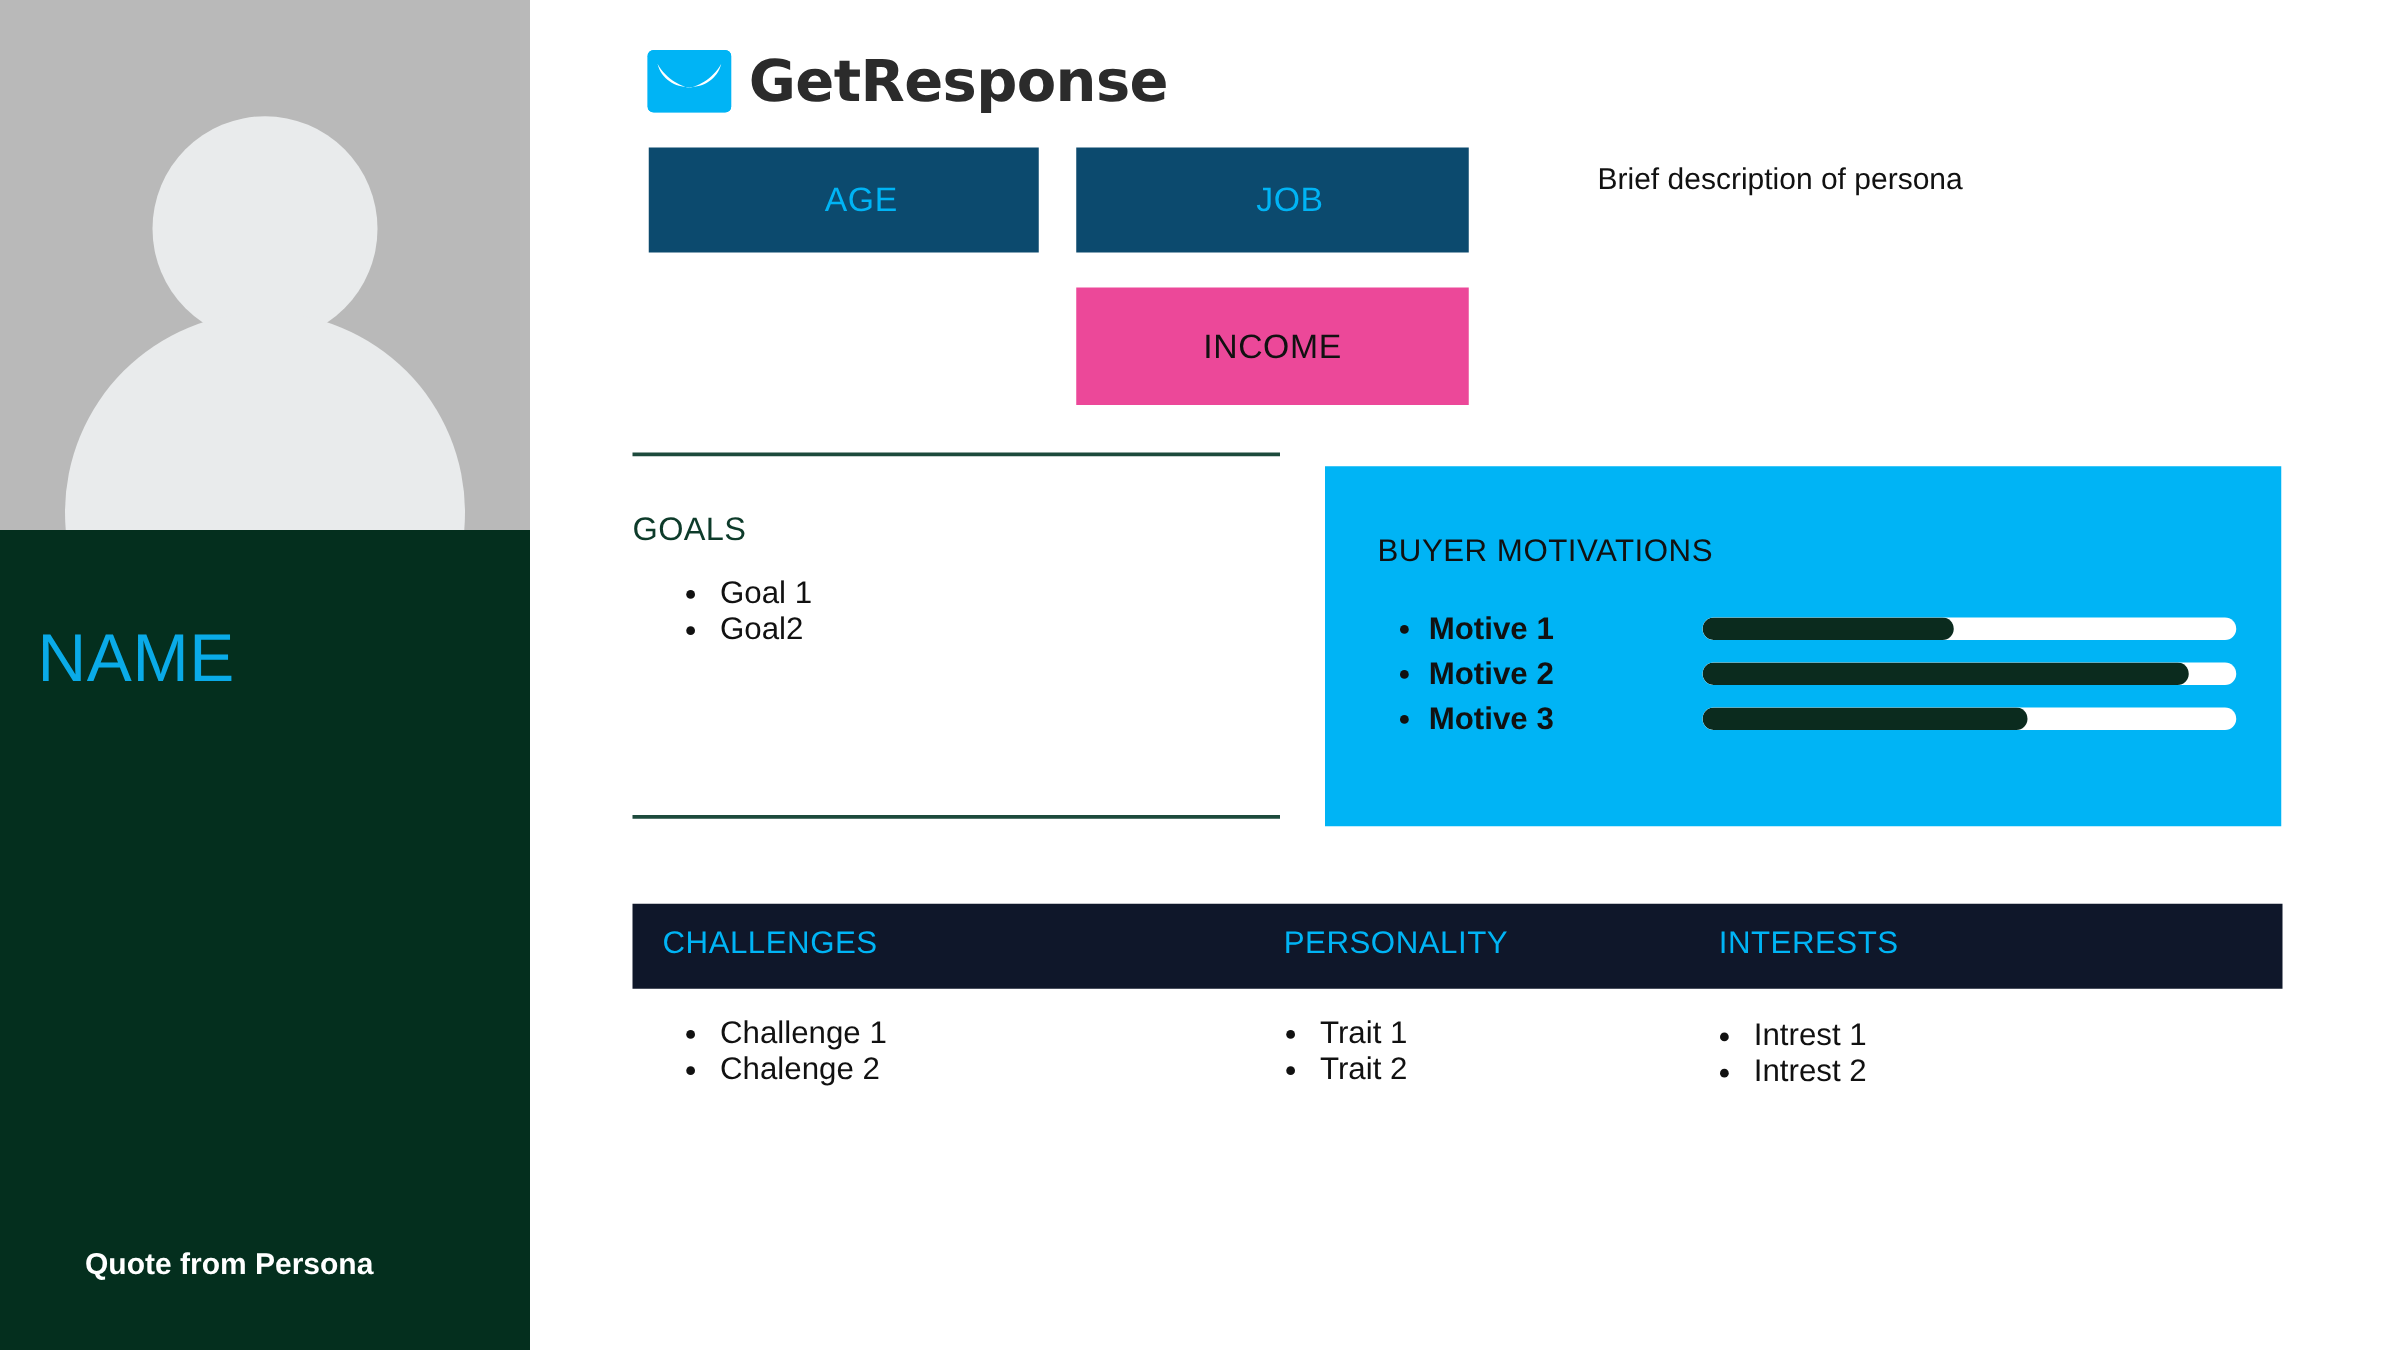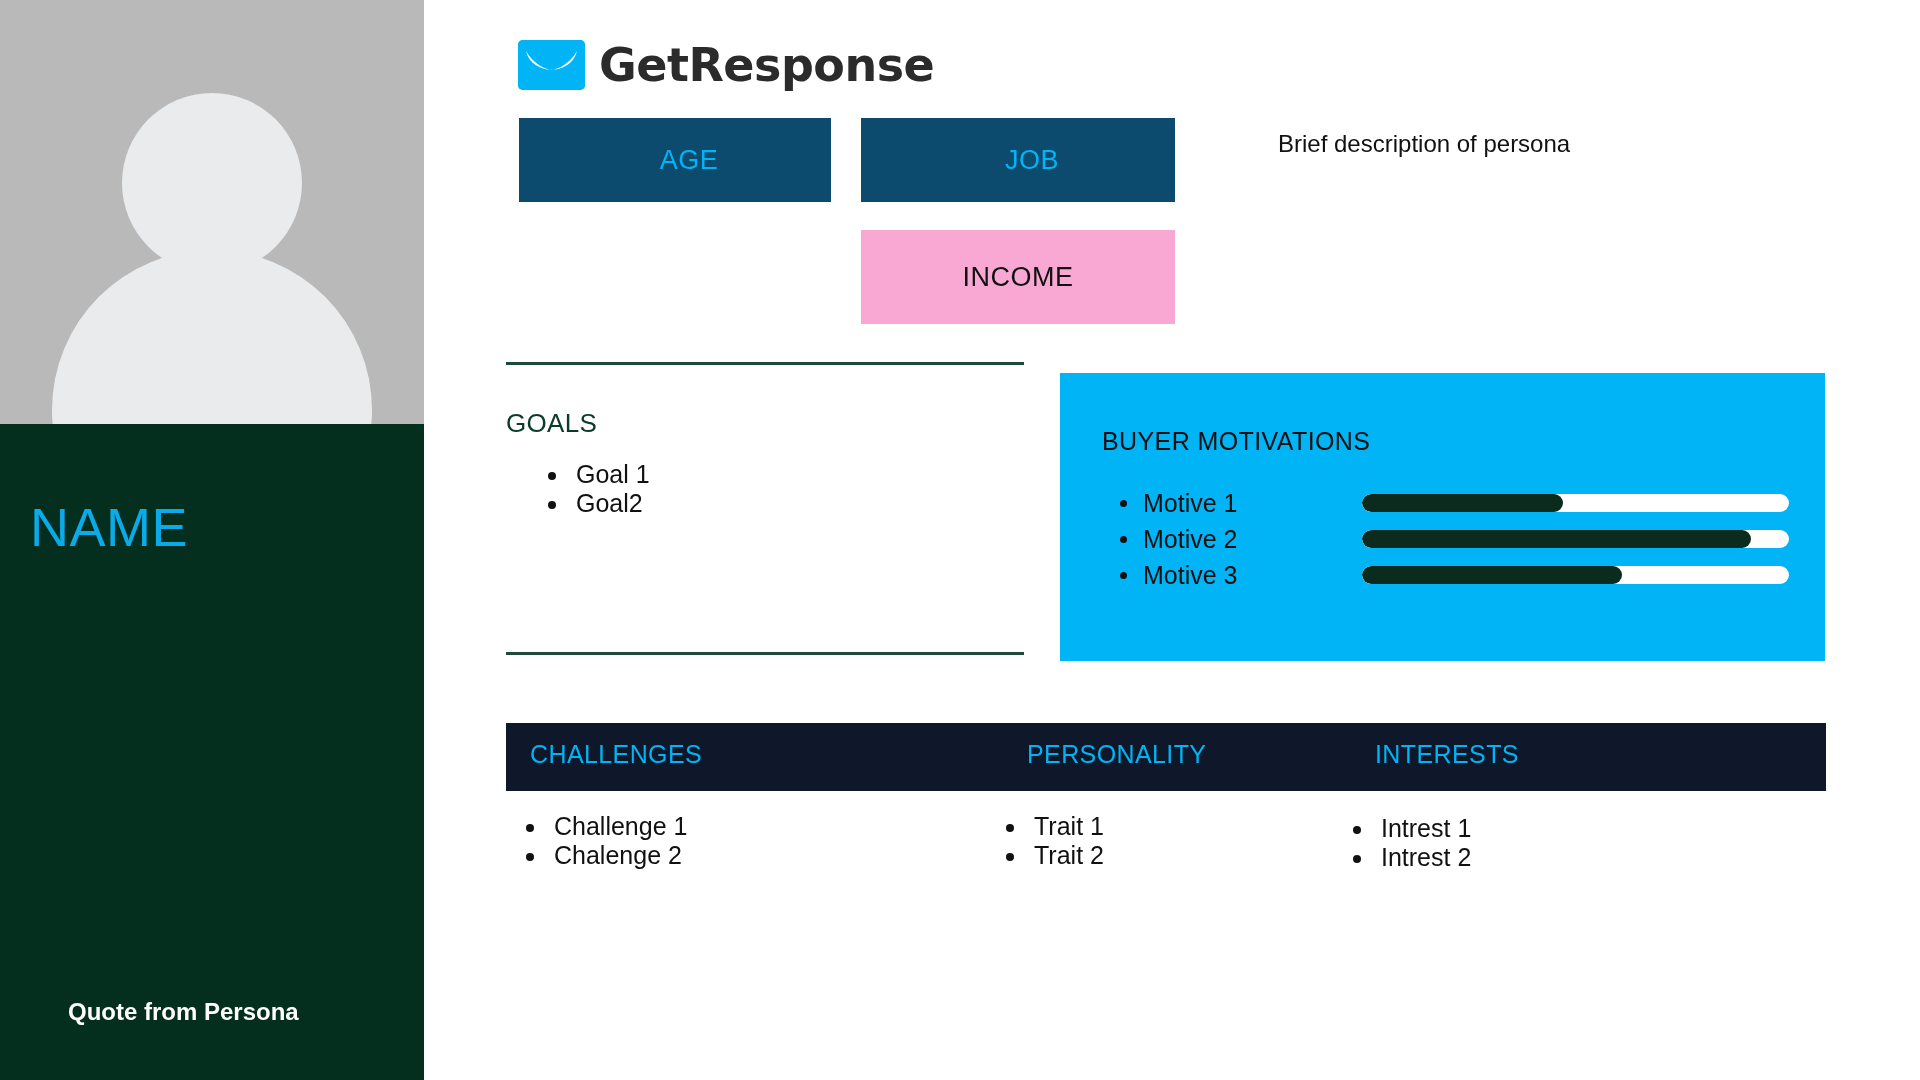--- a/index.html
+++ b/index.html
@@ -109,21 +109,21 @@
     position: absolute;
     display: flex;
     align-items: center;
     justify-content: center;
     font-size: 27px;
     font-weight: 400;
     letter-spacing: 0.5px;
     font-stretch: condensed;
   }
   .tile.dark { background: #0c4a6e; color: #00b4f5; padding-left: 28px; }
-  .tile.bright { background: #f9a8d4; color: #111111; }
+  .tile.bright { background: #ec4899; color: #111111; }
 
   .tile-age      { left: 519px;  top: 118px; width: 312px; height: 84px; }
   .tile-job      { left: 861px;  top: 118px; width: 314px; height: 84px; }
   .tile-location { left: 519px;  top: 232px; width: 312px; height: 92px; }
   .tile-income   { left: 861px;  top: 230px; width: 314px; height: 94px; }
 
   .persona-desc {
     position: absolute;
     left: 1278px; top: 132px;
     font-size: 24px;
@@ -178,20 +178,21 @@
     font-size: 25px;
     color: #111111;
     letter-spacing: 0.4px;
     font-stretch: condensed;
     line-height: 1;
   }
   .motive-rows {
     position: absolute;
     left: 42px; top: 112px;
     right: 36px;
+    font-weight: bold;
   }
   .motive-row {
     display: flex;
     align-items: center;
     height: 36px;
     margin-bottom: 0px;
   }
   .motive-label {
     width: 260px;
     font-size: 25px;
@@ -248,20 +249,21 @@
 
   .col-list {
     position: absolute;
     list-style: disc;
   }
   .col-list li {
     font-size: 25px;
     color: #111111;
     font-stretch: condensed;
     line-height: 1.16;
+    margin-left: 22px;
     padding-left: 6px;
     white-space: nowrap;
   }
   .col-challenges  { left: 548px; top: 812px; width: 400px; }
   .col-personality { left: 1028px; top: 812px; width: 300px; }
   .col-interests   { left: 1375px; top: 814px; width: 300px; }
 </style>
 </head>
 <body>
 

